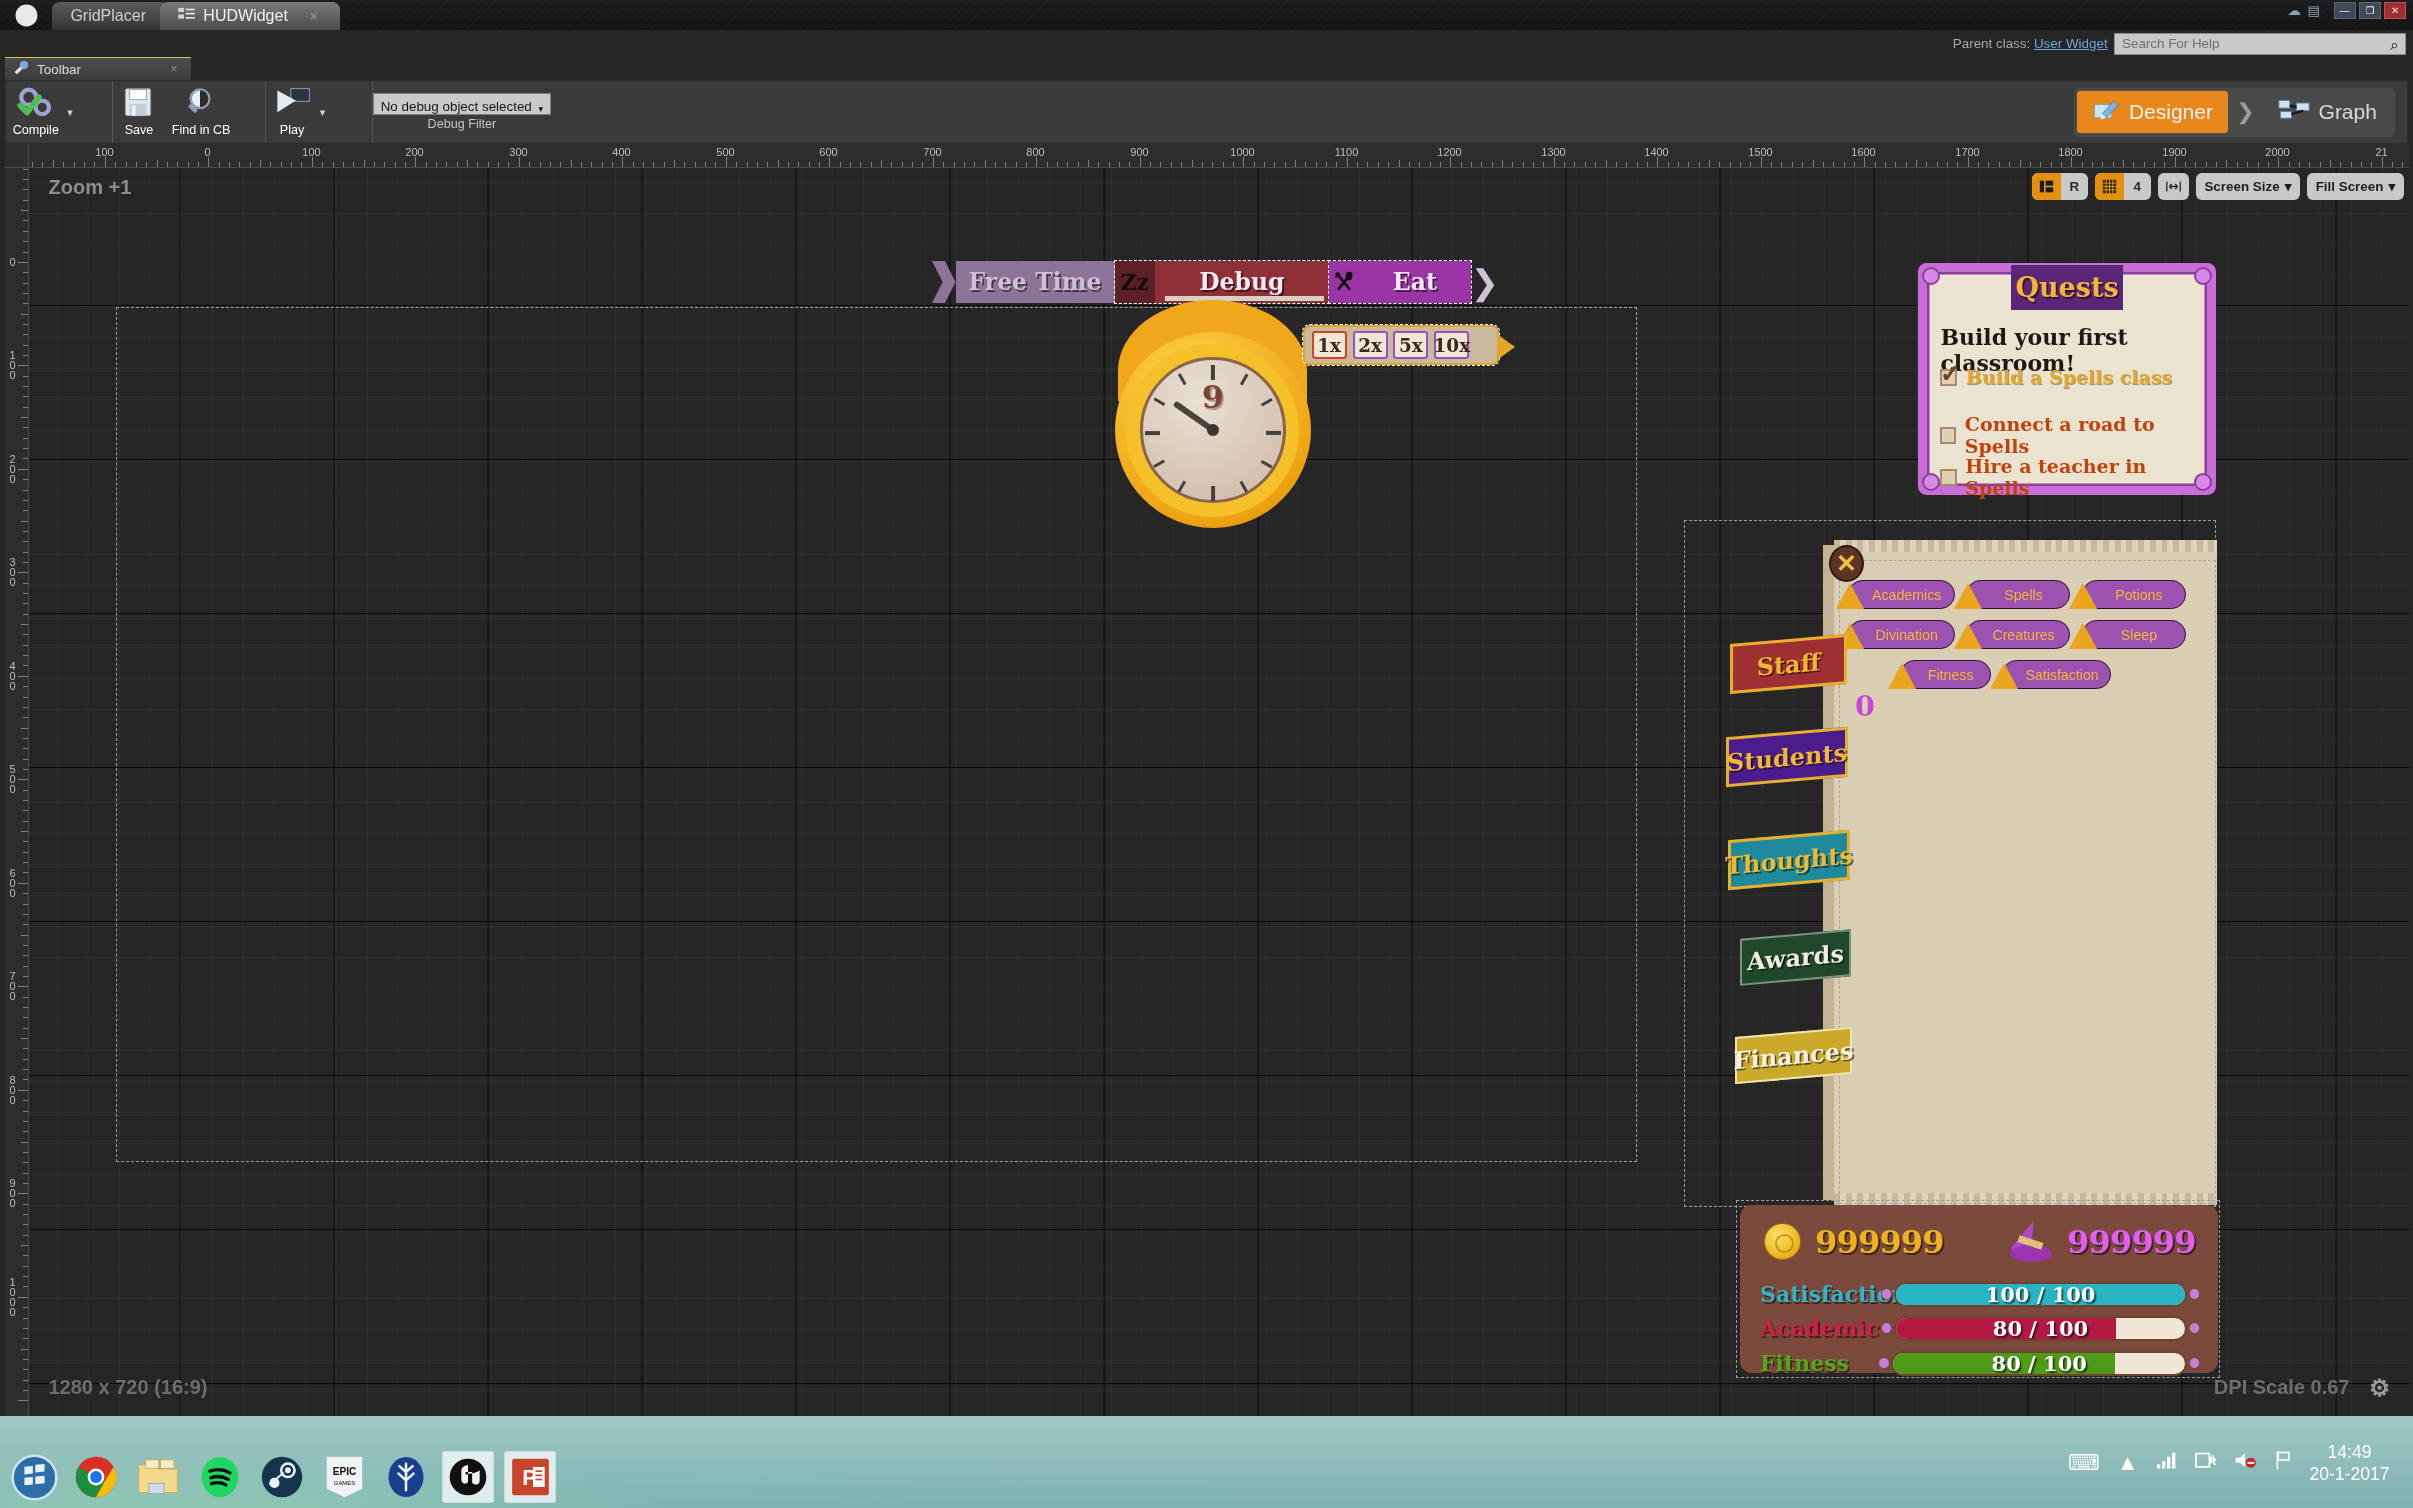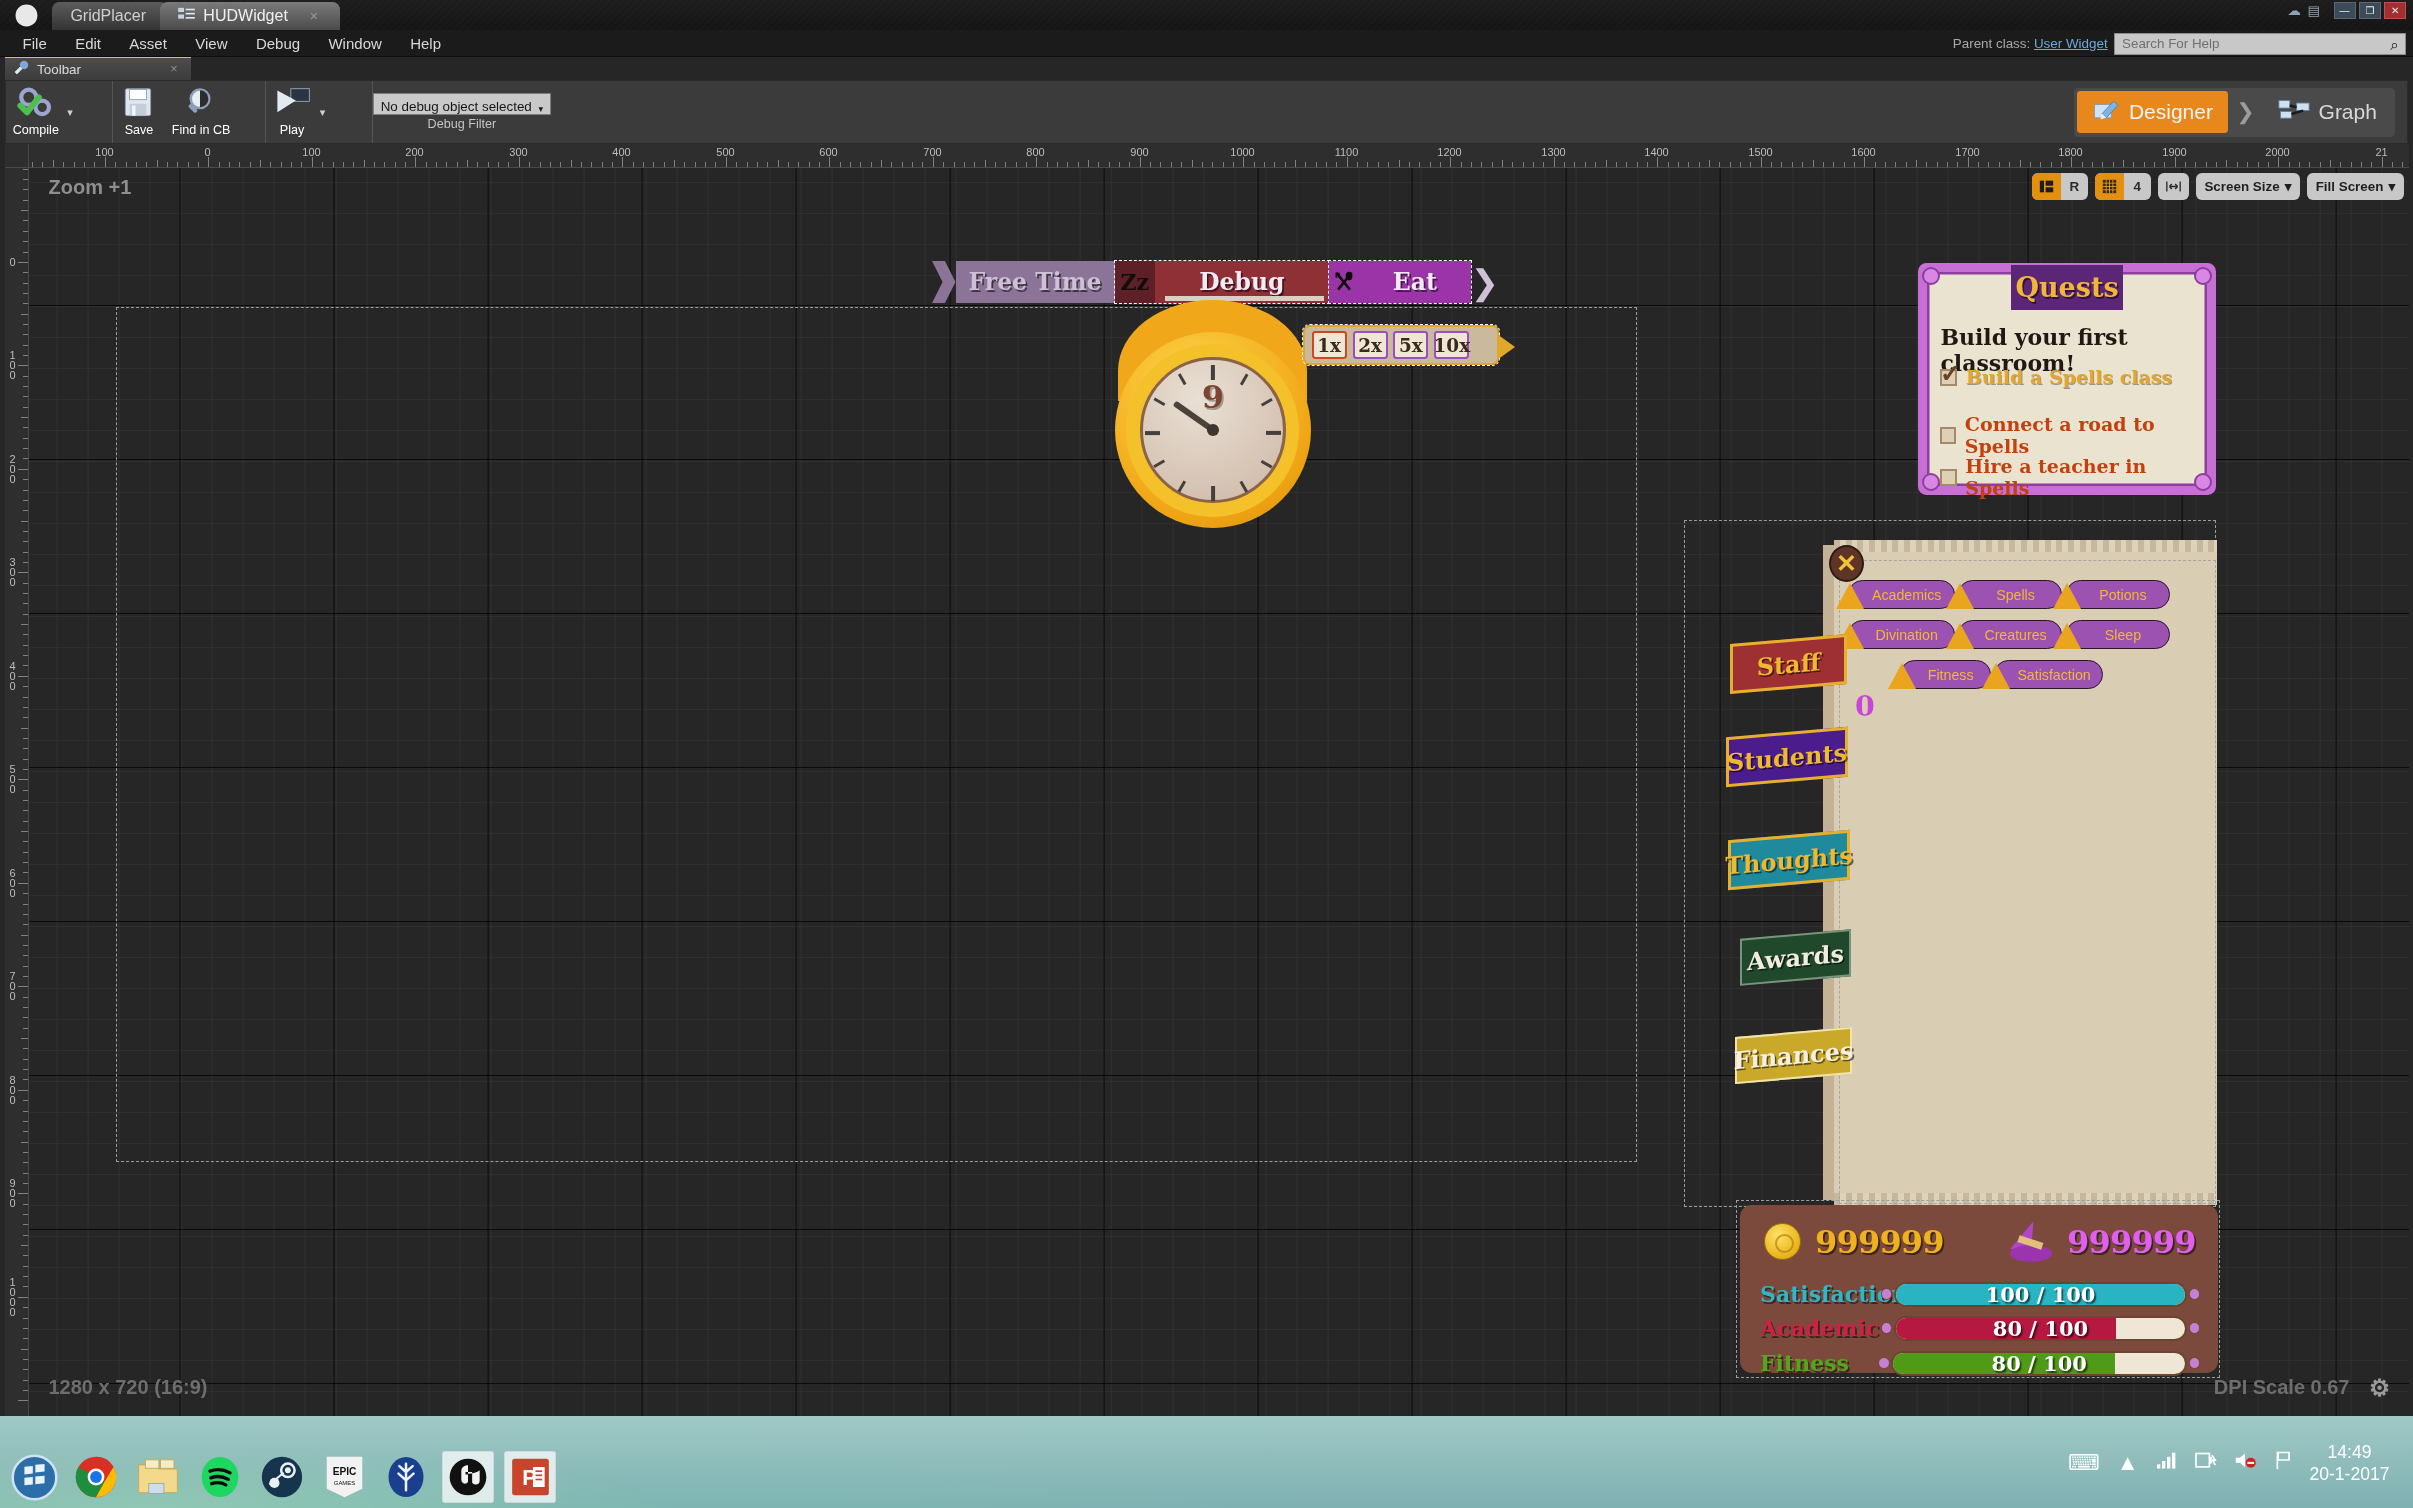--- a/index.html
+++ b/index.html
@@ -325,21 +325,21 @@
     position: absolute; left: 1839px; top: 560px; width: 377px; height: 644px;
     border: 1.7px dashed #a5a5a5;
   }
   .close-x {
     position: absolute; left: 1829px; top: 545px; width: 35px; height: 37px;
     border-radius: 50%; background: #5e3426; border: 2.5px solid #2d1a12;
     display: flex; align-items: center; justify-content: center;
     color: #f2c23a; font-size: 25px; font-weight: bold; font-family: "DejaVu Serif", serif;
   }
   .cat-grid { position: absolute; left: 1848px; top: 580px; width: 367px; }
-  .cat-row { display: flex; align-items: center; gap: 0px; margin-bottom: 11px; }
+  .cat-row { display: flex; align-items: center; gap: 8px; margin-bottom: 11px; }
   .cat-chip {
     position: relative; height: 29px; background: #9c52b0; border: 1.7px solid #2b1430;
     border-radius: 15px; display: flex; align-items: center; justify-content: center;
     padding-left: 22px; padding-right: 11.7px; margin-right: 3.4px;
     font-size: 14.2px; color: #f1b838;
   }
   .cat-tri {
     position: absolute; left: -13.4px; top: 1.7px; width: 0; height: 0;
     border-left: 14.2px solid transparent; border-right: 14.2px solid transparent;
     border-bottom: 26px solid #e8a51d;
@@ -476,29 +476,20 @@
       <div class="win-extra">
         <span style="color:#8fa3b5;font-size:13.4px;">☁</span>
         <span style="color:#8fa3b5;font-size:13.4px;">▤</span>
       </div>
       <div class="win-btn">—</div>
       <div class="win-btn">❐</div>
       <div class="win-btn close">✕</div>
     </div>
   </div>
 
-  <div class="menubar">
-    <div class="menu-item">File</div>
-    <div class="menu-item">Edit</div>
-    <div class="menu-item">Asset</div>
-    <div class="menu-item">View</div>
-    <div class="menu-item">Debug</div>
-    <div class="menu-item">Window</div>
-    <div class="menu-item">Help</div>
-  </div>
   <div class="help-right">
     <div class="parent-class">
       <span>Parent class:</span>
       <b>User Widget</b>
     </div>
     <div class="search-help">
       <span>Search For Help</span>
       <span class="mag">⌕</span>
     </div>
   </div>

